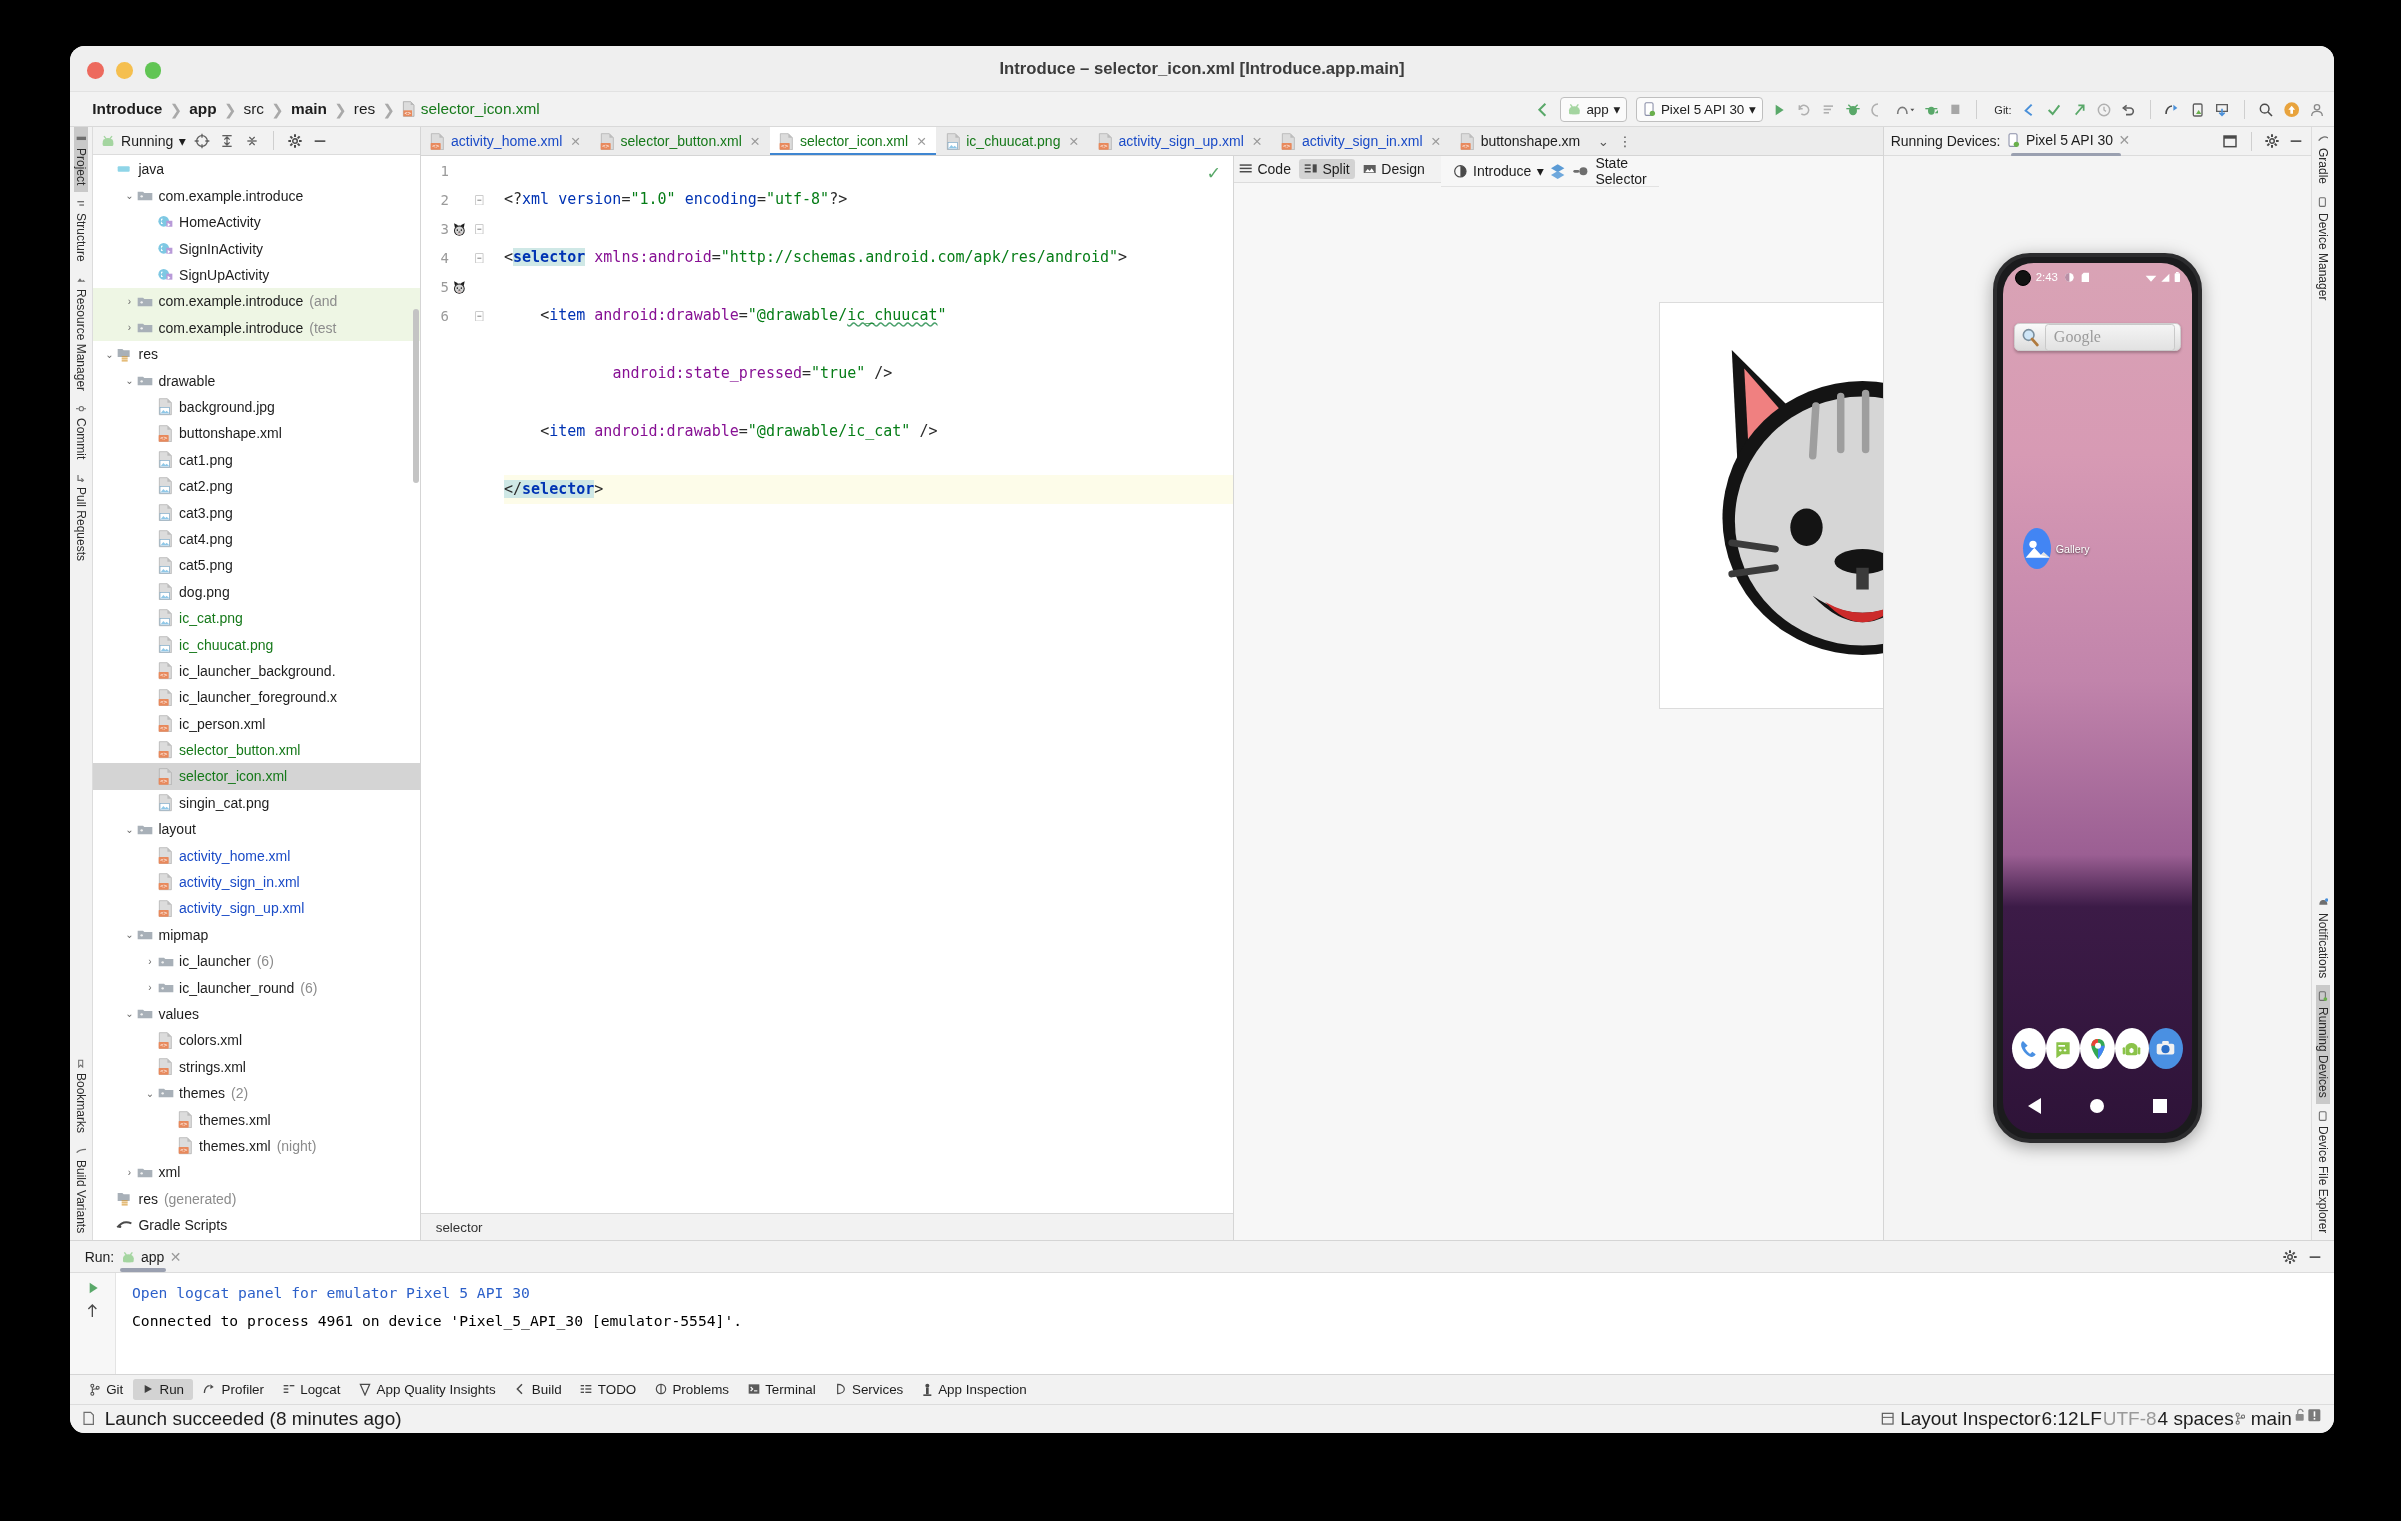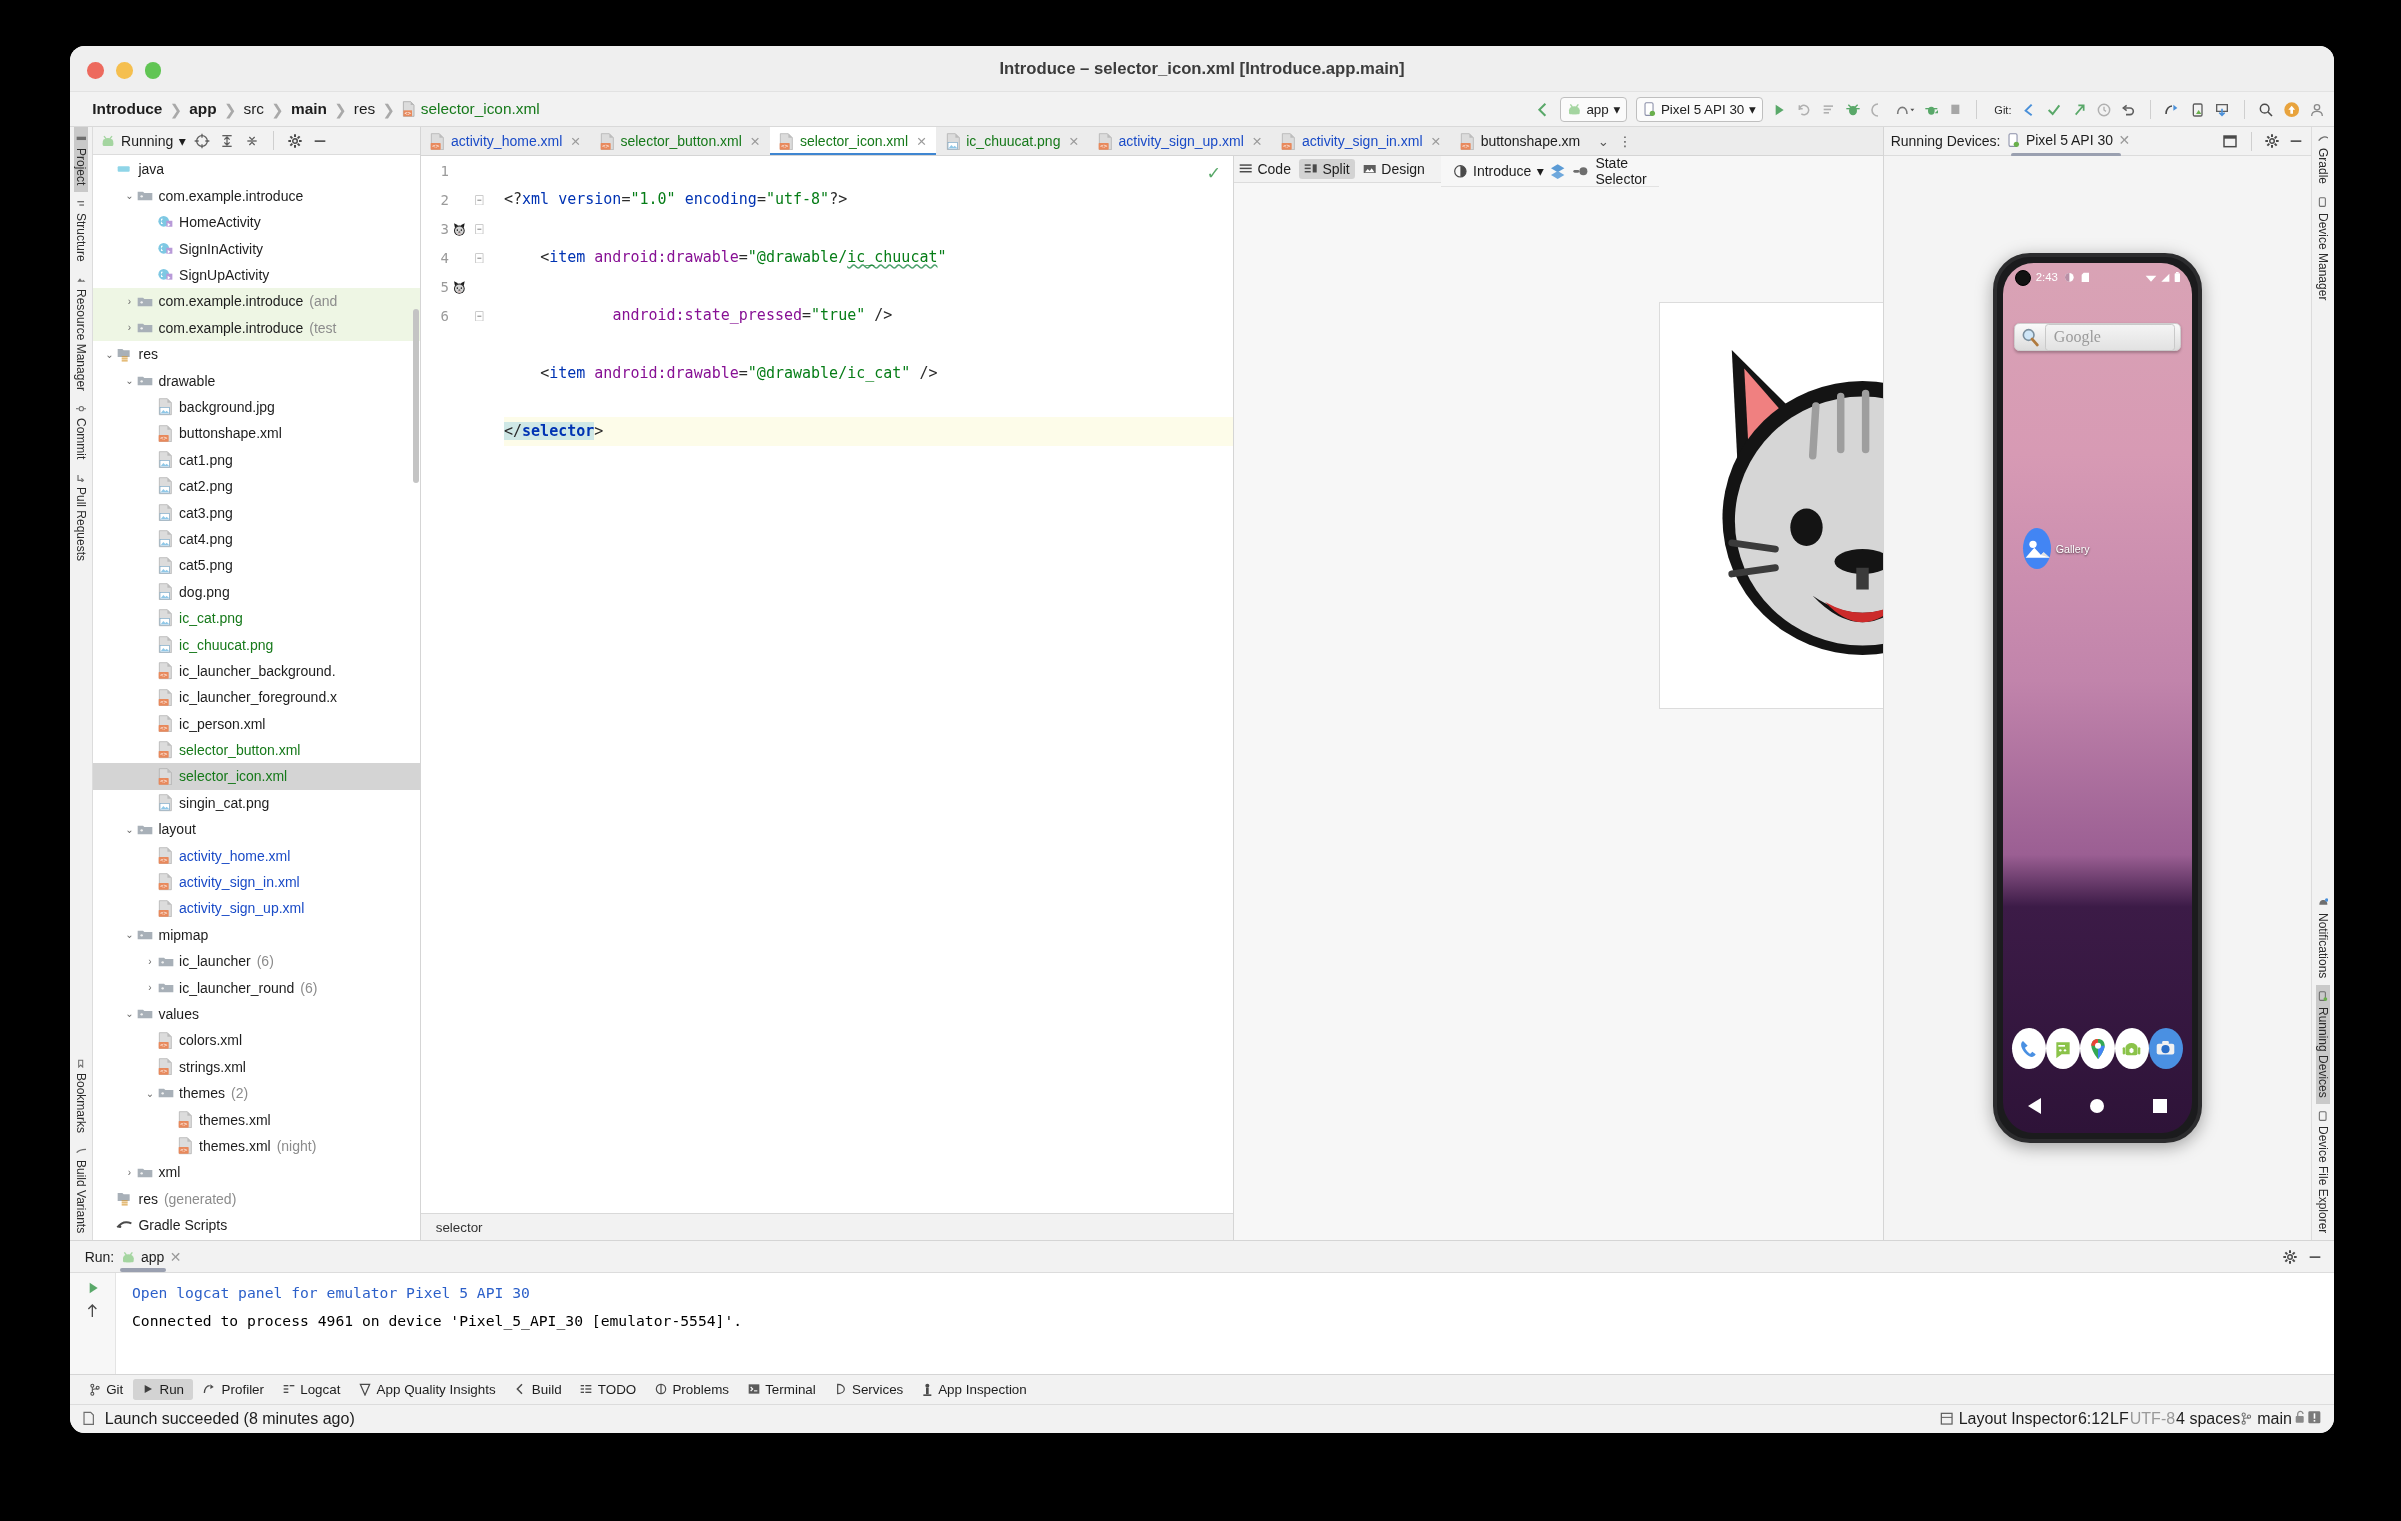--- a/index.html
+++ b/index.html
@@ -229,21 +229,21 @@
   
   .twbar {
     height: 29.4px; flex: 0 0 29.4px; background: #f2f2f2; border-top: 0.7px solid #d5d5d5;
     display: flex; align-items: center; gap: 0px; padding-left: 9.4px;
   }
   .twitem { display: flex; align-items: center; gap: 5.4px; font-size: 13.4px; color: #1d1d1d; padding: 2.7px 9.4px; border-radius: 2.7px;}
   .twitem.on { background: #d3d3d3; }
   
   .statusline {
     height: 29.4px; flex: 0 0 29.4px; background: #f2f2f2; border-top: 0.7px solid #dcdcdc;
-    display: flex; align-items: center; padding: 0 12px; font-size: 16px; color: #1d1d1d; gap: 9.4px;
+    display: flex; align-items: center; padding: 0 12px; font-size: 19px; color: #1d1d1d; gap: 9.4px;
   }
   .statusline .rt { margin-left: auto; display: flex; gap: 1px; }
   .muted { color: #9a9a9a; }
   svg { display: block; }
 </style>
 </head>
 <body>
 
 <div class="window">
 
@@ -1187,20 +1187,21 @@
                   <span class="gfold">
                     <svg width="9.4" height="10.7" viewBox="0 0 14 16">
                       <rect x="1" y="1" width="11" height="14" stroke="#b4b4b4" fill="none"></rect>
                       <rect x="3.5" y="7" width="6" height="1.6" fill="#8a8a8a"></rect>
                     </svg>
                   </span>
                 </div>
               </div>
             <div class="codetext">
 <div class="cl"><span class="k-pun">&lt;?</span><span class="k-pi">xml version</span><span class="k-pun">=</span><span class="k-val">"1.0"</span> <span class="k-pi">encoding</span><span class="k-pun">=</span><span class="k-val">"utf-8"</span><span class="k-pun">?&gt;</span></div>
+<div class="cl"><span class="k-pun">&lt;</span><span class="k-tag hl-sel">selector</span> <span class="k-attr">xmlns:android</span><span class="k-pun">=</span><span class="k-val">"http://schemas.android.com/apk/res/android"</span><span class="k-pun">&gt;</span></div>
 <div class="cl">    <span class="k-pun">&lt;</span><span class="k-tag2">item</span> <span class="k-attr">android:drawable</span><span class="k-pun">=</span><span class="k-val">"@drawable/</span><span class="k-val squig">ic_chuucat</span><span class="k-val">"</span></div>
 <div class="cl">            <span class="k-attr">android:state_pressed</span><span class="k-pun">=</span><span class="k-val">"true"</span> <span class="k-pun">/&gt;</span></div>
 <div class="cl">    <span class="k-pun">&lt;</span><span class="k-tag2">item</span> <span class="k-attr">android:drawable</span><span class="k-pun">=</span><span class="k-val">"@drawable/ic_cat"</span> <span class="k-pun">/&gt;</span></div>
 <div class="cl cur"><span class="k-pun hl-sel">&lt;/</span><span class="k-tag hl-sel">selector</span><span class="k-pun">&gt;</span></div>
             </div>
             <span class="checkmark">✓</span>
           </div>
           <div class="bottomcrumb">
             <span>selector</span>
           </div>

